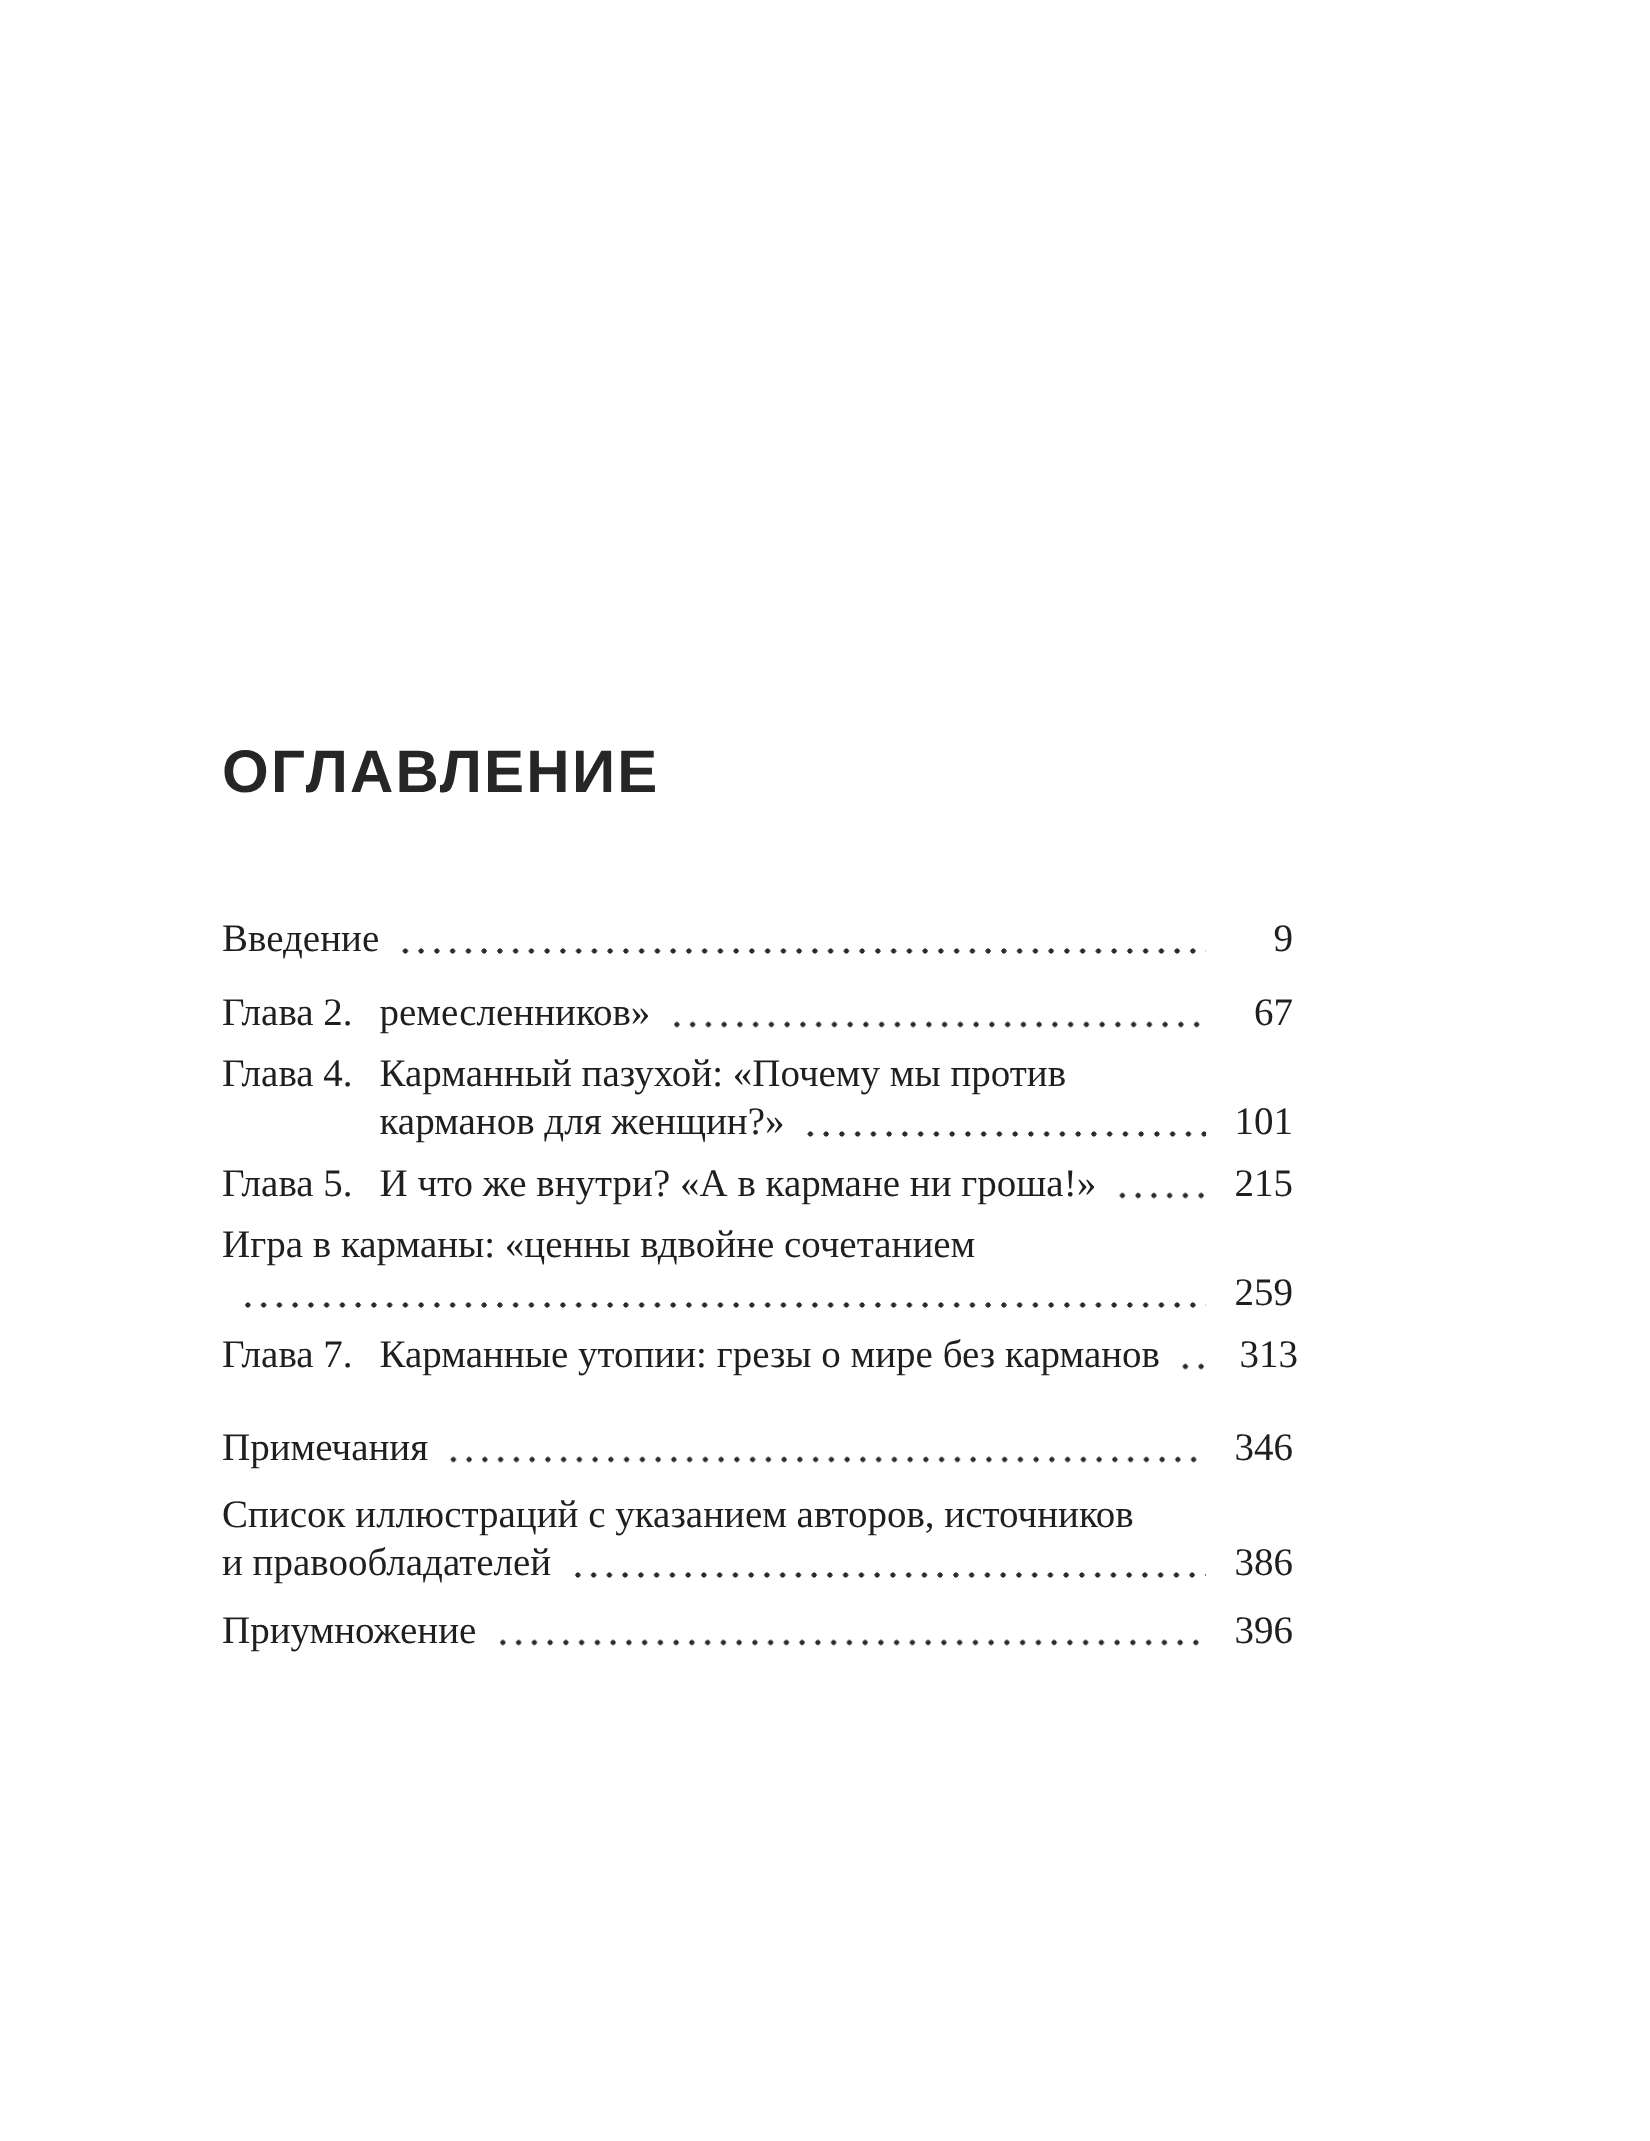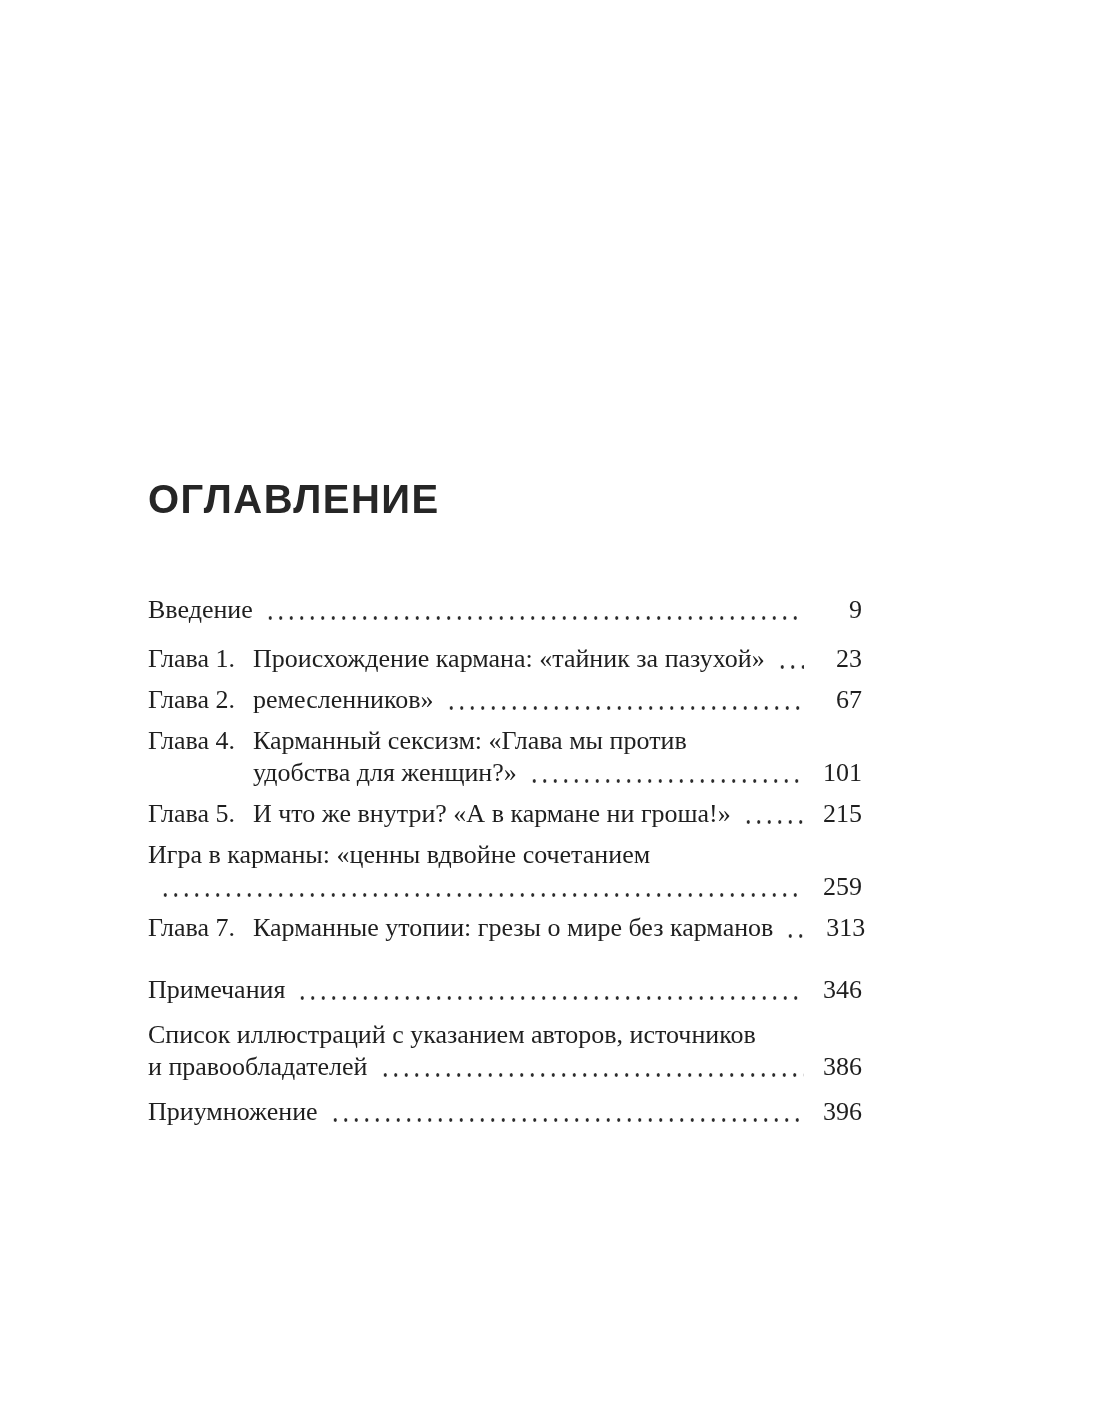--- a/index.html
+++ b/index.html
@@ -12,21 +12,21 @@
   body{
     width:1100px;height:1427px;
     background:var(--bg);
     font-family:"Liberation Serif", serif;
     color:var(--text);
     position:relative;
     overflow:hidden;
   }
   .page{
     position:absolute;
-    left:148px; top:478px;
+    left:148px; top:494px;
     width:714px;
   }
   .toc-title{
     font-family:"Liberation Sans", sans-serif;
     font-weight:700;
     font-size:40px;
     line-height:42px;
     letter-spacing:1.5px;
     color:var(--title);
     margin:0 0 74px 0;
@@ -73,45 +73,35 @@
 
     <div class="entry-body">
           <div class="line last">
     <span class="line-text">Введение</span>
     <span class="leader"></span>
     <span class="page-num">9</span>
   </div>
         </div>
   </div>
       <div class="entry">
-    <span class="entry-label">Глава 1.</span>
-    <div class="entry-body">
-          <div class="line last">
-    <span class="line-text">Происхождение кармана: «тайник за пазухой»</span>
-    <span class="leader"></span>
-    <span class="page-num">23</span>
-  </div>
-        </div>
-  </div>
-      <div class="entry">
     <span class="entry-label">Глава 2.</span>
     <div class="entry-body">
           <div class="line last">
     <span class="line-text">ремесленников»</span>
     <span class="leader"></span>
     <span class="page-num">67</span>
   </div>
         </div>
   </div>
       <div class="entry">
     <span class="entry-label">Глава 4.</span>
     <div class="entry-body">
-          <div class="line"><span class="line-text">Карманный сексизм: «Глава мы против</span></div>
+          <div class="line"><span class="line-text">Карманный пазухой: «Почему мы против</span></div>
           <div class="line last">
-    <span class="line-text">удобства для женщин?»</span>
+    <span class="line-text">карманов для женщин?»</span>
     <span class="leader"></span>
     <span class="page-num">101</span>
   </div>
         </div>
   </div>
       <div class="entry">
     <span class="entry-label">Глава 5.</span>
     <div class="entry-body">
           <div class="line last">
     <span class="line-text">И что же внутри? «А в кармане ни гроша!»</span>

